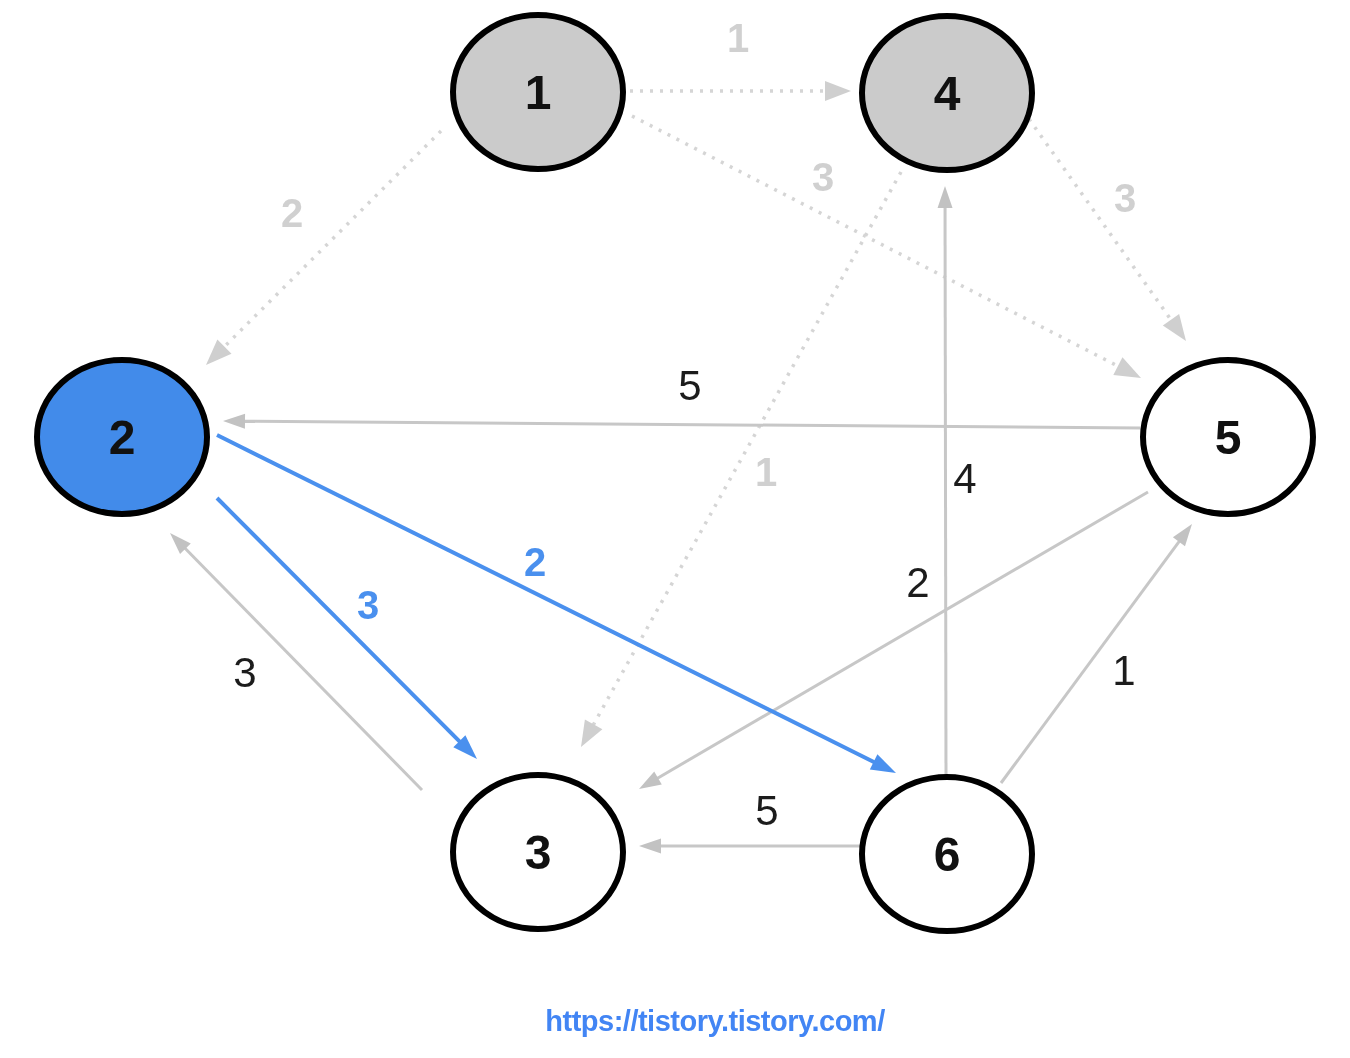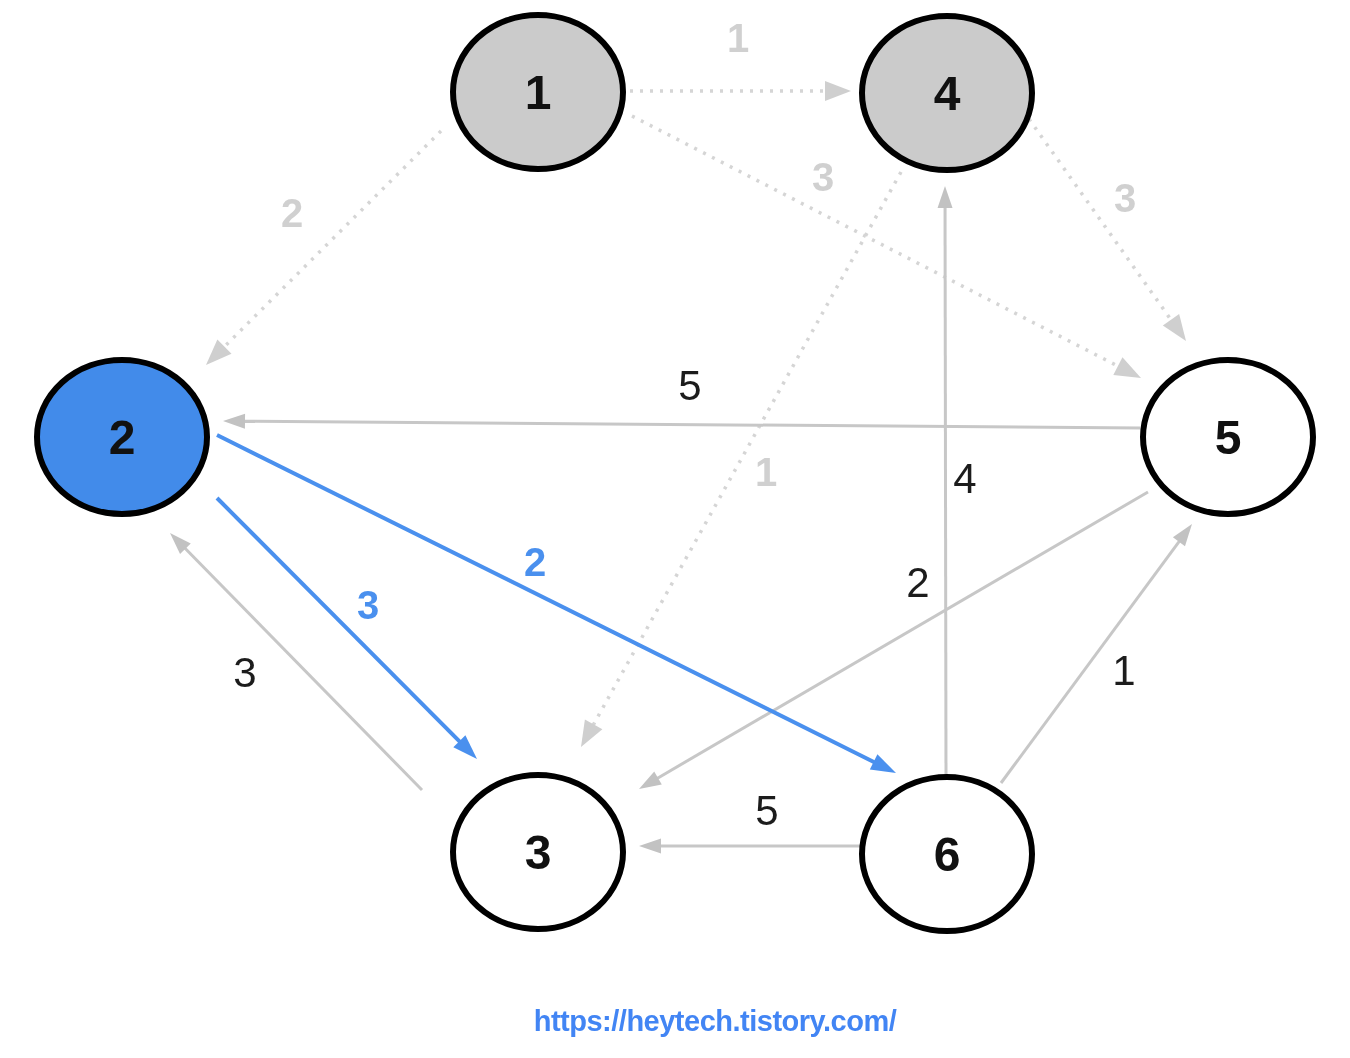--- a/index.html
+++ b/index.html
@@ -81,14 +81,14 @@
       <text x="766" y="486" text-anchor="middle" fill="#d0d0d0" font-size="40" font-weight="bold" font-family="&quot;Liberation Sans&quot;, &quot;DejaVu Sans&quot;, sans-serif">1</text>
       <text x="690" y="399.7" text-anchor="middle" fill="#1c1c1c" font-size="42" font-weight="normal" font-family="&quot;Liberation Sans&quot;, &quot;DejaVu Sans&quot;, sans-serif">5</text>
       <text x="245" y="686.7" text-anchor="middle" fill="#1c1c1c" font-size="42" font-weight="normal" font-family="&quot;Liberation Sans&quot;, &quot;DejaVu Sans&quot;, sans-serif">3</text>
       <text x="965" y="492.7" text-anchor="middle" fill="#1c1c1c" font-size="42" font-weight="normal" font-family="&quot;Liberation Sans&quot;, &quot;DejaVu Sans&quot;, sans-serif">4</text>
       <text x="1124" y="684.7" text-anchor="middle" fill="#1c1c1c" font-size="42" font-weight="normal" font-family="&quot;Liberation Sans&quot;, &quot;DejaVu Sans&quot;, sans-serif">1</text>
       <text x="767" y="824.7" text-anchor="middle" fill="#1c1c1c" font-size="42" font-weight="normal" font-family="&quot;Liberation Sans&quot;, &quot;DejaVu Sans&quot;, sans-serif">5</text>
       <text x="918" y="596.7" text-anchor="middle" fill="#1c1c1c" font-size="42" font-weight="normal" font-family="&quot;Liberation Sans&quot;, &quot;DejaVu Sans&quot;, sans-serif">2</text>
       <text x="535" y="576" text-anchor="middle" fill="#4a90ee" font-size="40" font-weight="bold" font-family="&quot;Liberation Sans&quot;, &quot;DejaVu Sans&quot;, sans-serif">2</text>
       <text x="368" y="619" text-anchor="middle" fill="#4a90ee" font-size="40" font-weight="bold" font-family="&quot;Liberation Sans&quot;, &quot;DejaVu Sans&quot;, sans-serif">3</text>
     </svg>
-  <div class="footer-url" style="color: rgb(66, 133, 244);">https://heytech.tistory.com/</div>
+  <div class="footer-url" style="color: rgb(66, 133, 244);">https://tistory.tistory.com/</div>
 </div>
 
 </body></html>

